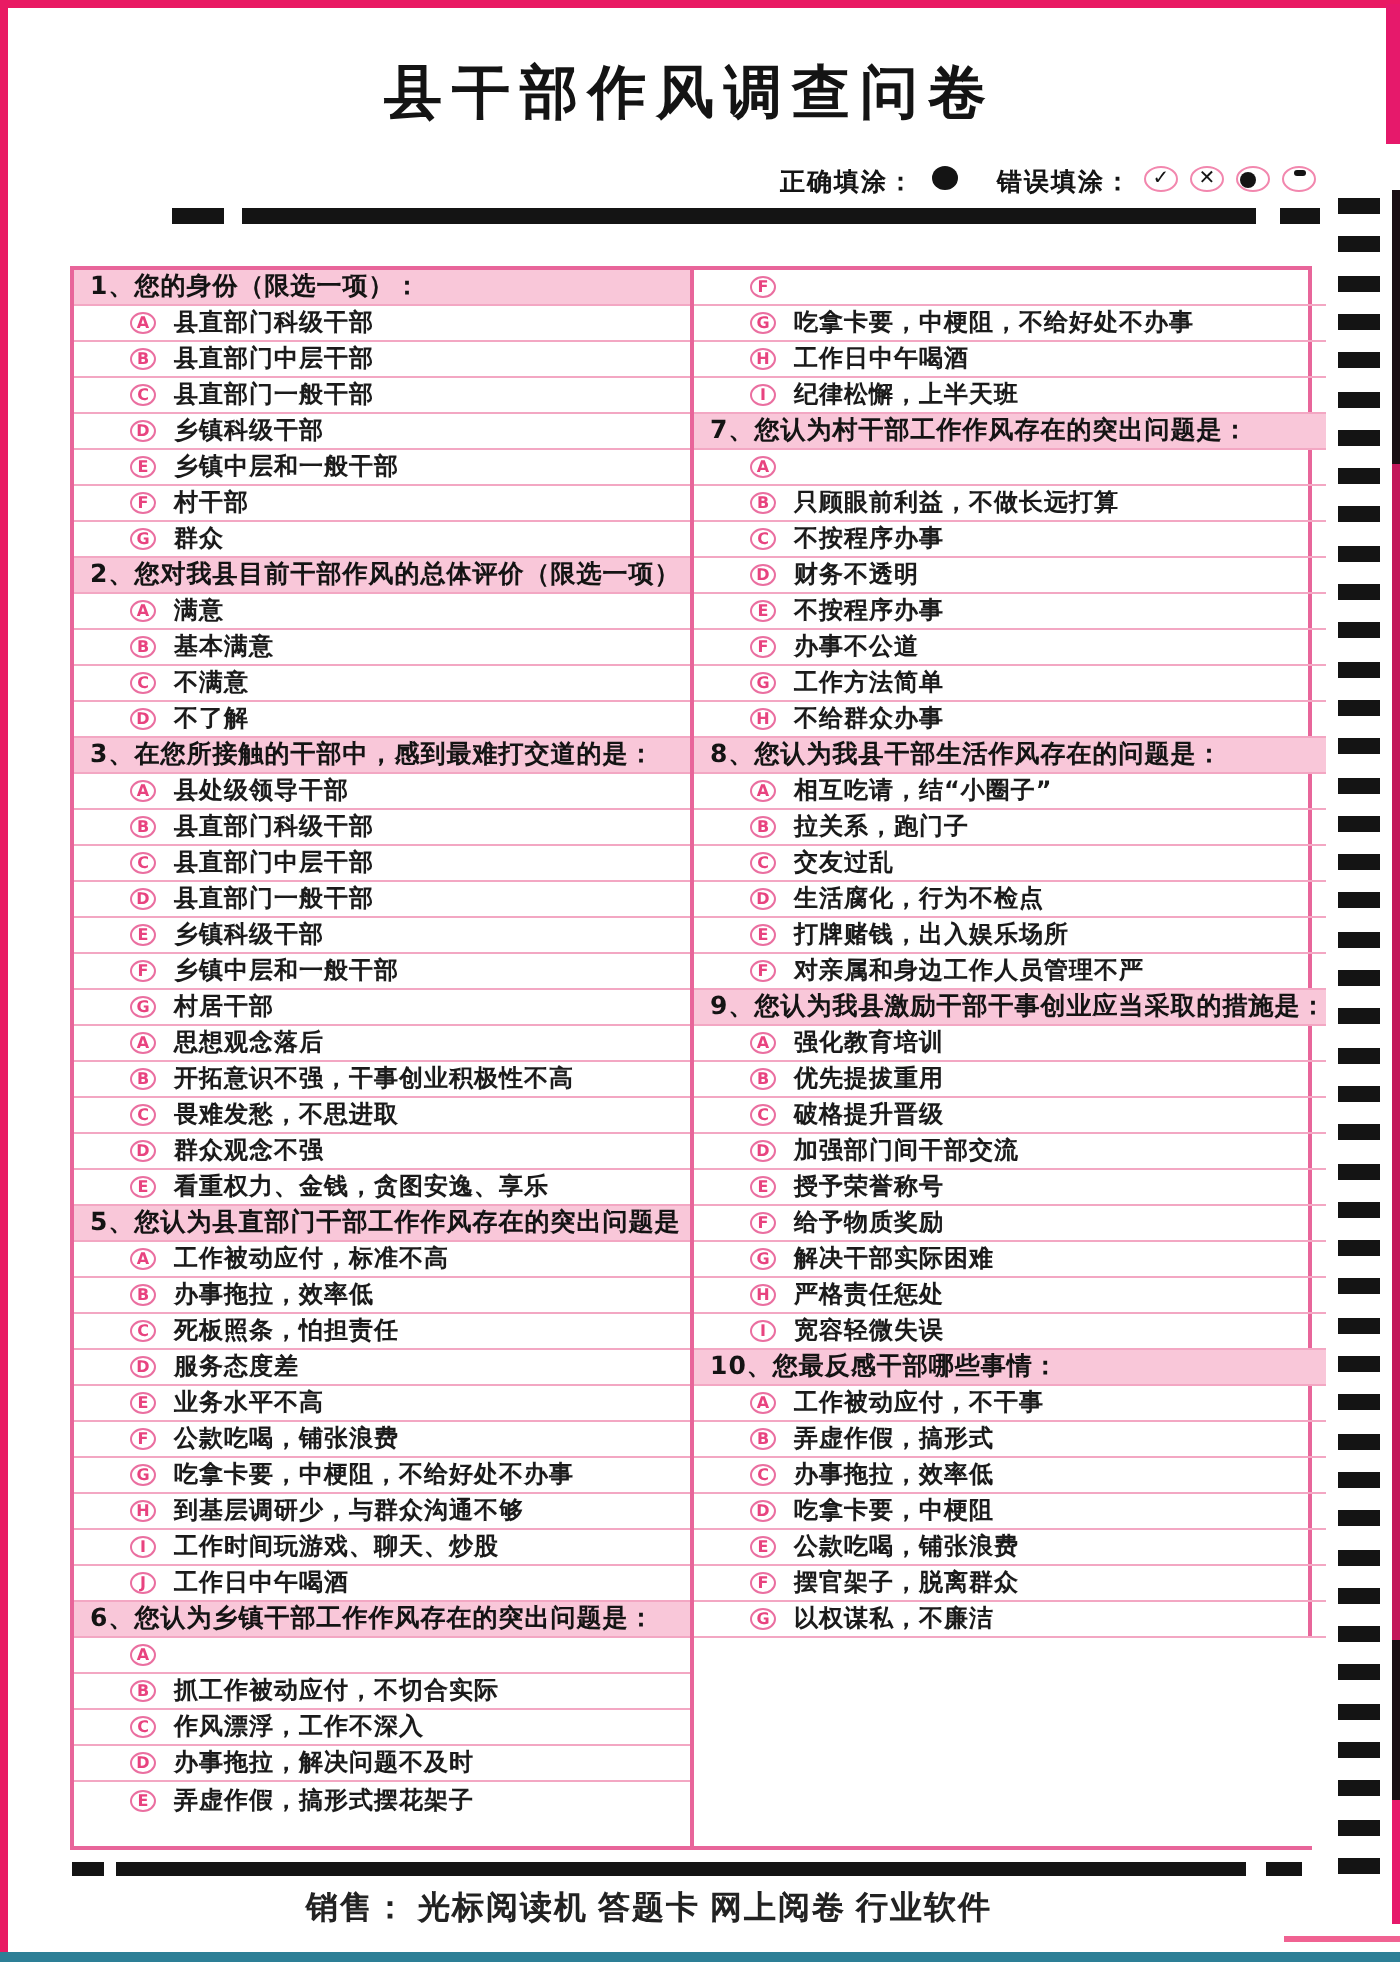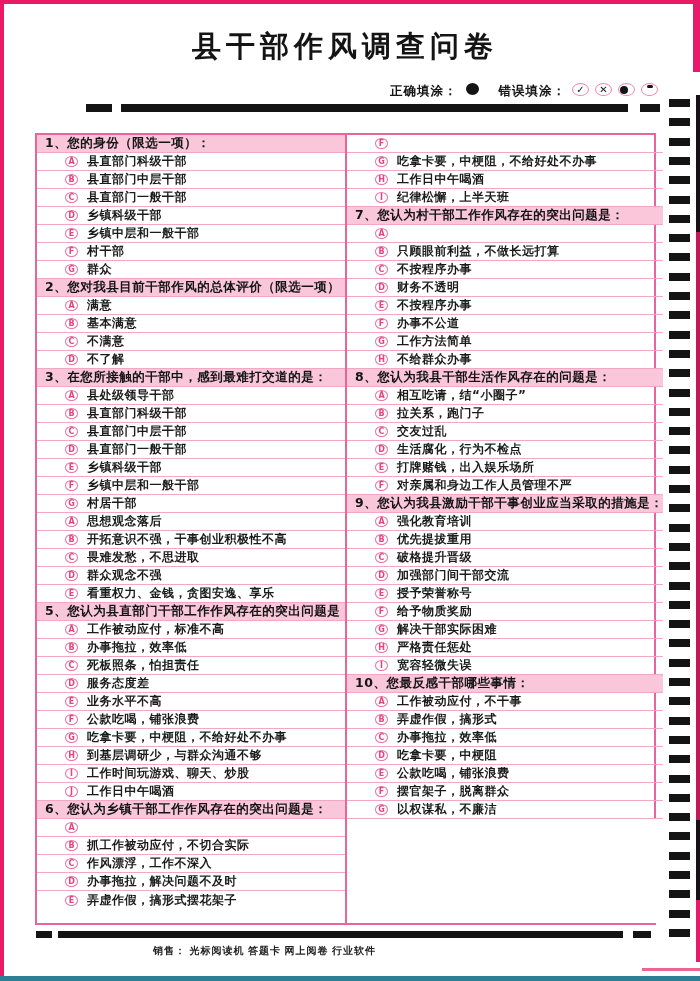--- a/index.html
+++ b/index.html
@@ -73,21 +73,21 @@
     width:13px;height:11px;border:1px solid #ea6fa0;border-radius:50%;
     color:#e8437f;font-size:8px;font-weight:bold;
     display:inline-flex;align-items:center;justify-content:center;
     margin-left:28px;margin-right:9px;flex-shrink:0;box-sizing:border-box;line-height:9px;
   }
   .otext{letter-spacing:0.5px;}
 
   .footer{
     position:absolute;left:153px;top:944px;
     font-family:"Liberation Serif","DejaVu Serif",serif;
-    font-size:10px;font-weight:bold;color:#222;letter-spacing:1px;
+    font-size:16px;font-weight:bold;color:#222;letter-spacing:1px;
   }
 </style>
 </head>
 <body>
 
 <div class="frame-top"></div>
 <div class="frame-left"></div>
 <div class="edge-magenta-top"></div>
 <div class="edge-black-1"></div>
 <div class="edge-magenta-mid"></div>

